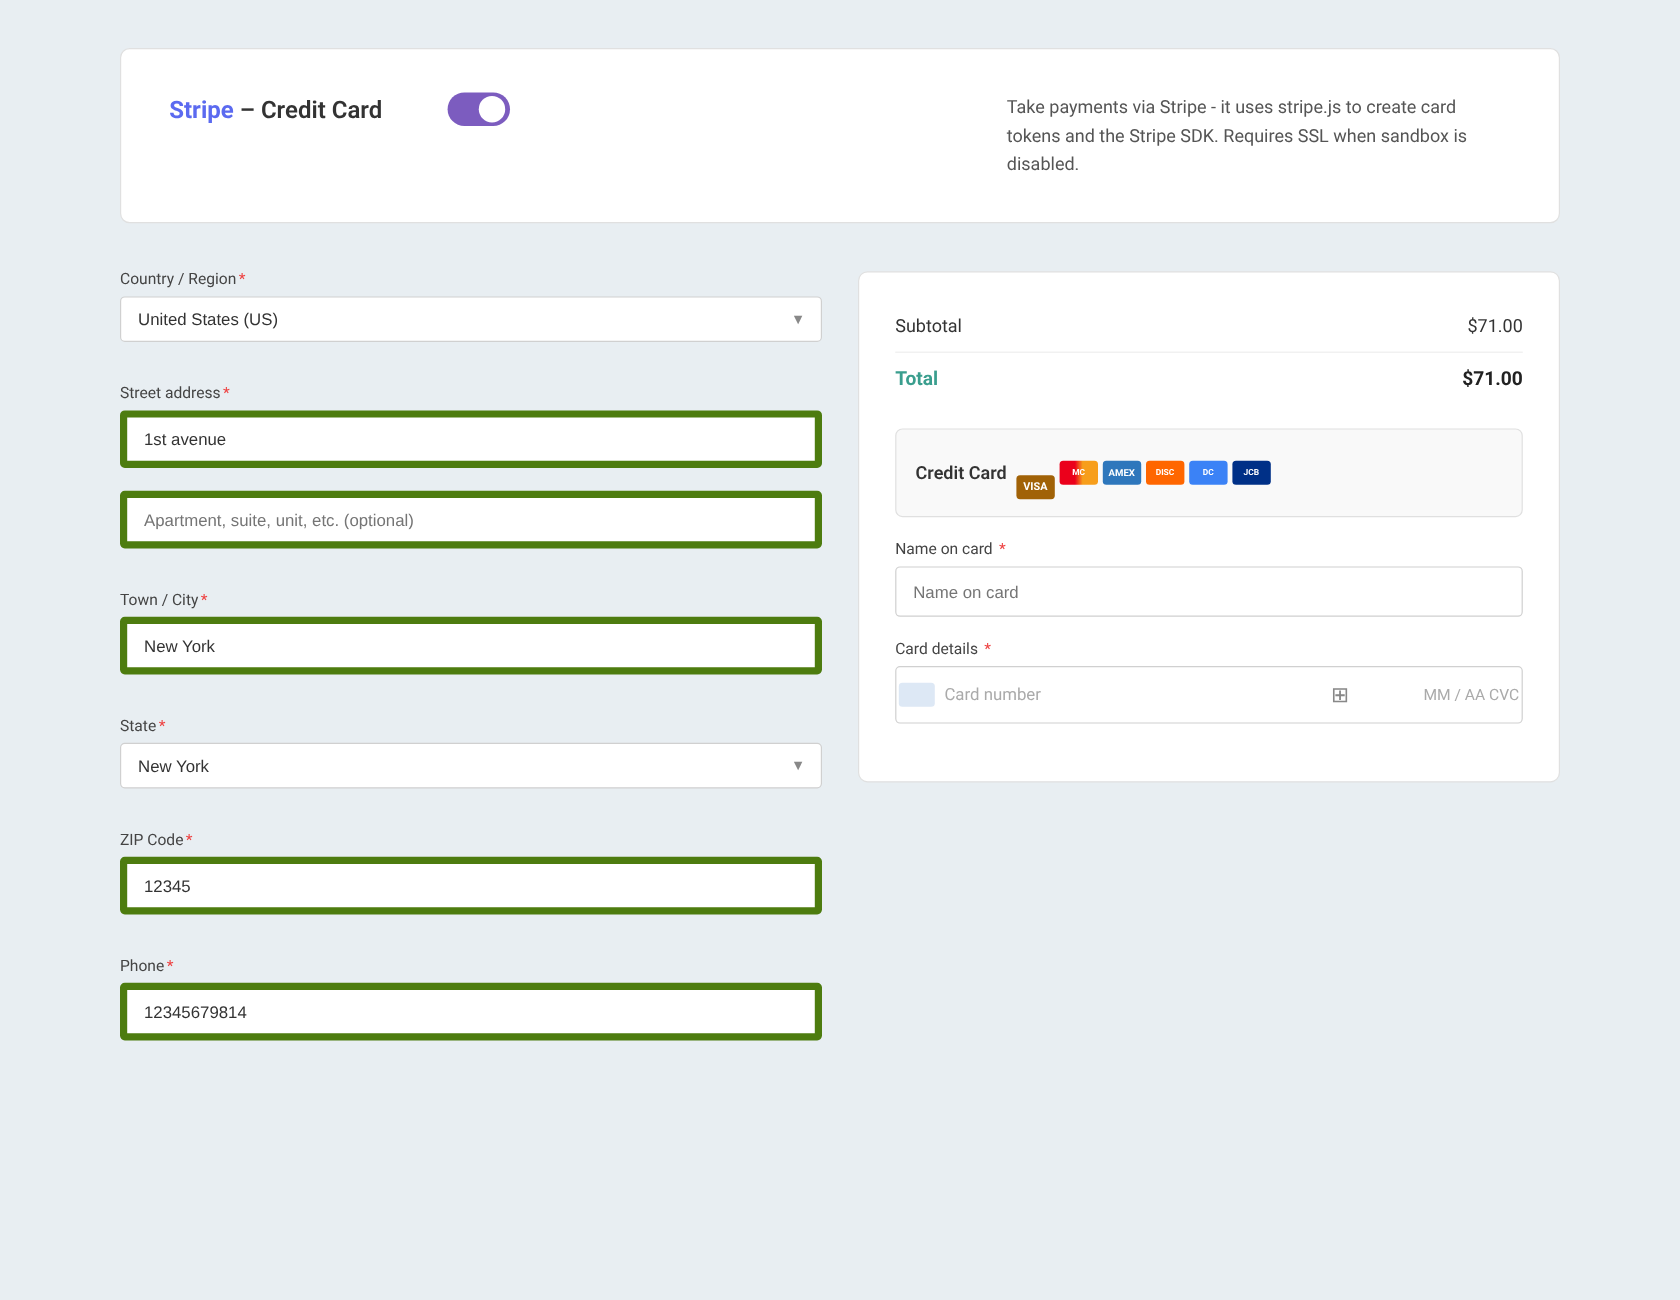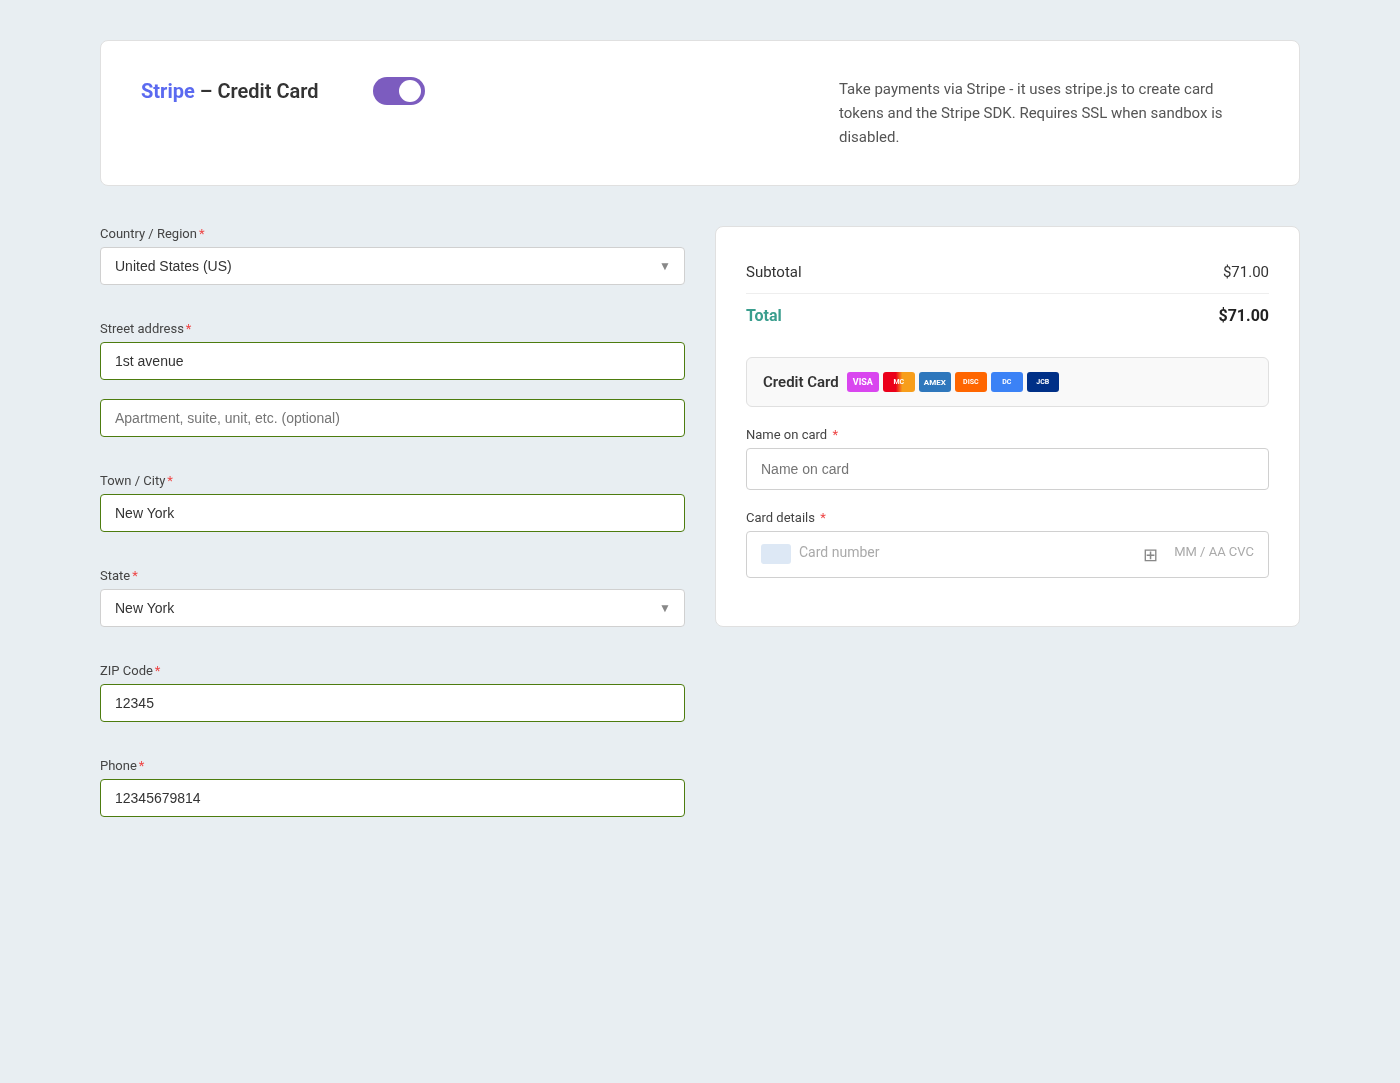--- a/index.html
+++ b/index.html
@@ -100,21 +100,21 @@
       margin-bottom: 6px;
       display: block;
     }
     .form-label .required {
       color: #e44;
       margin-left: 2px;
     }
     .form-input {
       width: 100%;
       padding: 10px 14px;
-      border: 1px solid #4d7c0f;
+      border: 6px solid #4d7c0f;
       border-radius: 4px;
       font-size: 14px;
       color: #333;
       background: #fff;
       outline: none;
     }
     .form-select-wrapper {
       position: relative;
     }
     .form-select {
@@ -208,21 +208,21 @@
       width: 32px;
       height: 20px;
       border-radius: 3px;
       display: flex;
       align-items: center;
       justify-content: center;
       font-size: 8px;
       font-weight: 700;
       color: white;
     }
-    .cc-visa { background: #d946ef; font-size: 9px; }
+    .cc-visa { background: #a16207; font-size: 9px; margin-top: 24px; }
     .cc-mastercard { background: linear-gradient(to right, #eb001b 40%, #f79e1b 60%); font-size: 7px; }
     .cc-amex { background: #2e77bc; }
     .cc-discover { background: #ff6600; font-size: 7px; }
     .cc-diners { background: #3b82f6; font-size: 7px; text-align: center; }
     .cc-jcb { background: #003087; font-size: 7px; }
 
     .payment-field-group {
       margin-bottom: 20px;
     }
     .payment-field-label {
@@ -242,21 +242,22 @@
       border-radius: 4px;
       font-size: 14px;
       color: #bbb;
       background: #fff;
       outline: none;
     }
 
     
     .card-details-row {
       display: flex;
-      padding: 12px 14px;
+      align-items: center;
+      padding: 12px 2px;
       border: 1px solid #d0d0d0;
       border-radius: 4px;
       background: #fff;
       gap: 8px;
     }
     .card-icon-placeholder {
       width: 30px;
       height: 20px;
       background: #dde8f5;
       border-radius: 3px;
@@ -268,20 +269,21 @@
     }
     .card-grid-icon {
       font-size: 18px;
       color: #888;
       margin-right: 8px;
     }
     .card-expiry-cvc {
       font-size: 13px;
       color: #aaa;
       white-space: nowrap;
+      margin-left: 46px;
     }
 
     
     .place-order-btn {
       width: 100%;
       padding: 18px;
       background: #3a9e8e;
       border: none;
       border-radius: 50px;
       color: white;

